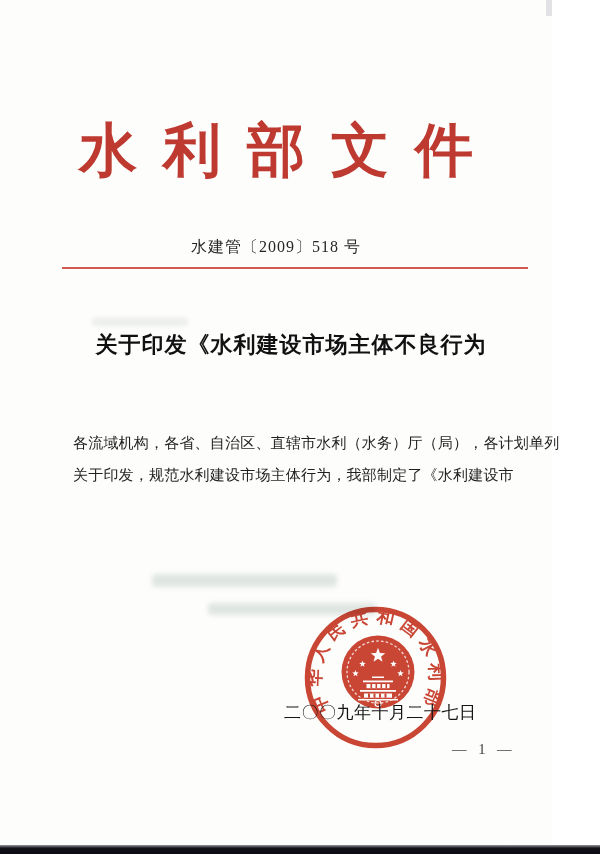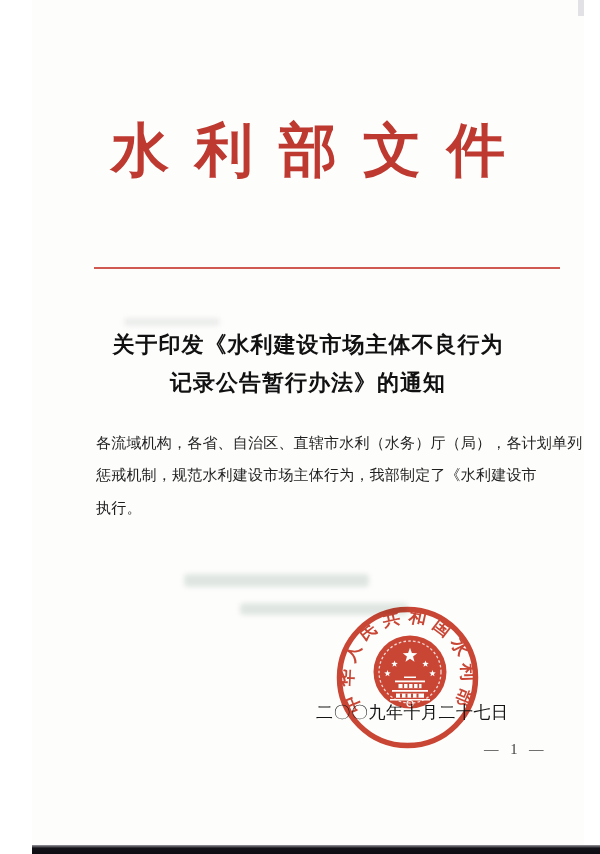--- a/index.html
+++ b/index.html
@@ -1,41 +1,41 @@
 <!DOCTYPE html>
 <html><head>
 <meta charset="utf-8">
 <style>
   html,body{margin:0;padding:0;}
   body{width:600px;height:854px;background:#ffffff;overflow:hidden;
        font-family:"Liberation Serif","DejaVu Serif",serif;}
-  .page{position:relative;width:552px;height:854px;background:#fdfdfc;margin-left:32px;}
+  .page{position:relative;width:552px;height:854px;background:#fdfdfc;}
 
   .header-title{
     position:absolute;top:112px;left:0;width:100%;
     text-align:center;color:#BE3A31;
     font-size:58px;font-weight:700;
     letter-spacing:26px;text-indent:26px;
     font-family:"Liberation Serif","DejaVu Serif",serif;
   }
   .doc-number{
     position:absolute;top:237px;left:0;width:100%;
     text-align:center;color:#262626;font-size:16px;letter-spacing:1px;
   }
   .red-rule{
     position:absolute;top:267px;left:62px;width:466px;height:2px;
     background:#D05A52;
   }
   .doc-title{
-    position:absolute;top:326px;left:0;width:100%;
+    position:absolute;top:326px;left:15px;width:100%;
     text-align:center;color:#111;font-weight:700;
     font-size:22px;line-height:38px;letter-spacing:1px;
   }
   .body-block{
-    position:absolute;top:427px;left:64px;width:472px;
+    position:absolute;top:427px;left:73px;width:472px;
     color:#1f1f1f;font-size:15px;line-height:32.3px;letter-spacing:0.2px;
   }
   .body-block .line{white-space:nowrap;}
   .body-block .indent{text-indent:30px;}
 
   .smudge{position:absolute;background:rgba(118,150,134,0.22);
           filter:blur(2.5px);border-radius:4px;}
   .smudge.s1{left:152px;top:574px;width:185px;height:13px;}
   .smudge.s2{left:208px;top:603px;width:168px;height:12px;}
   .smudge.s3{left:92px;top:318px;width:96px;height:8px;background:rgba(130,140,135,0.14);}
@@ -58,32 +58,31 @@
     position:absolute;right:0;top:0;width:6px;height:16px;background:#e2e2e6;
   }
 </style>
 </head>
 <body>
 
 <div class="page">
 
   <div class="header-title">水利部文件</div>
 
+  <div class="doc-number">水建管〔2009〕518 号</div>
 
   <div class="red-rule"></div>
 
   <div class="doc-title">
     <div>关于印发《水利建设市场主体不良行为</div>
-    <div>记录公告暂行办法》的通知</div>
   </div>
 
   <div class="body-block">
     <div class="line">各流域机构，各省、自治区、直辖市水利（水务）厅（局），各计划单列</div>
-    <div class="line">惩戒机制，规范水利建设市场主体行为，我部制定了《水利建设市</div>
-    <div class="line">执行。</div>
+    <div class="line">关于印发，规范水利建设市场主体行为，我部制定了《水利建设市</div>
   </div>
 
   <div class="smudge s3"></div>
   <div class="smudge s1"></div>
   <div class="smudge s2"></div>
 
   <svg class="seal" width="147" height="147" viewBox="0 0 147 147">
     <defs>
       <path id="star" d="M0,-9 L2.23,-3.07 L8.56,-2.78 L3.61,1.17 L5.29,7.28 L0,3.8 L-5.29,7.28 L-3.61,1.17 L-8.56,-2.78 L-2.23,-3.07 Z"></path>
       <path id="sealArc" d="M 28.45 105.05 A 55 55 0 1 1 118.55 105.05" fill="none"></path>

